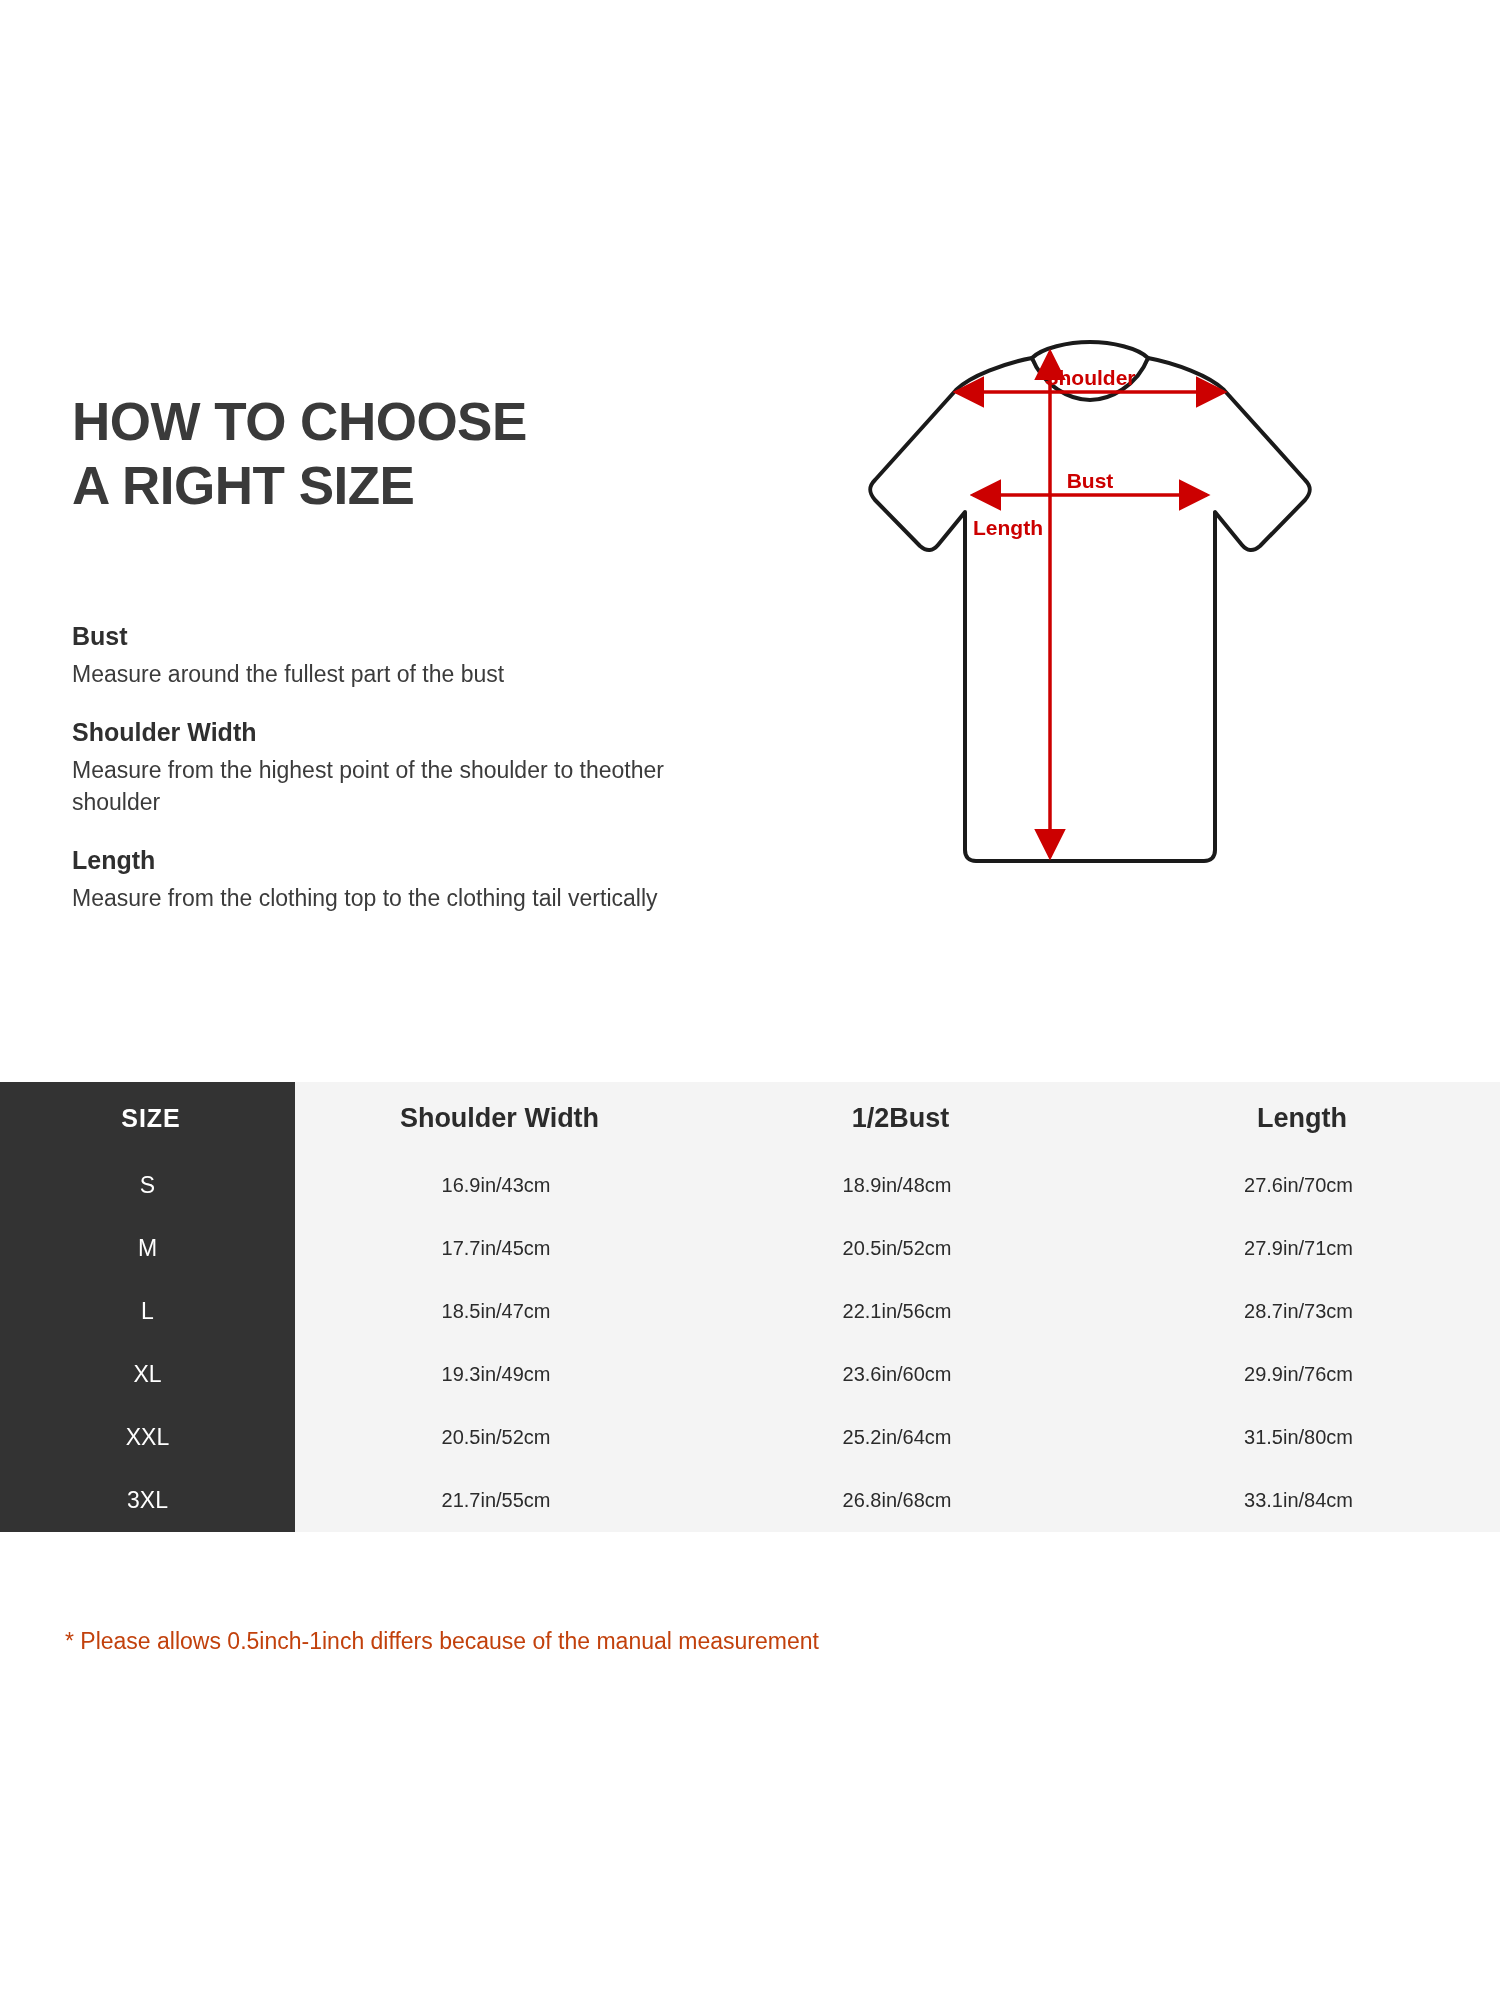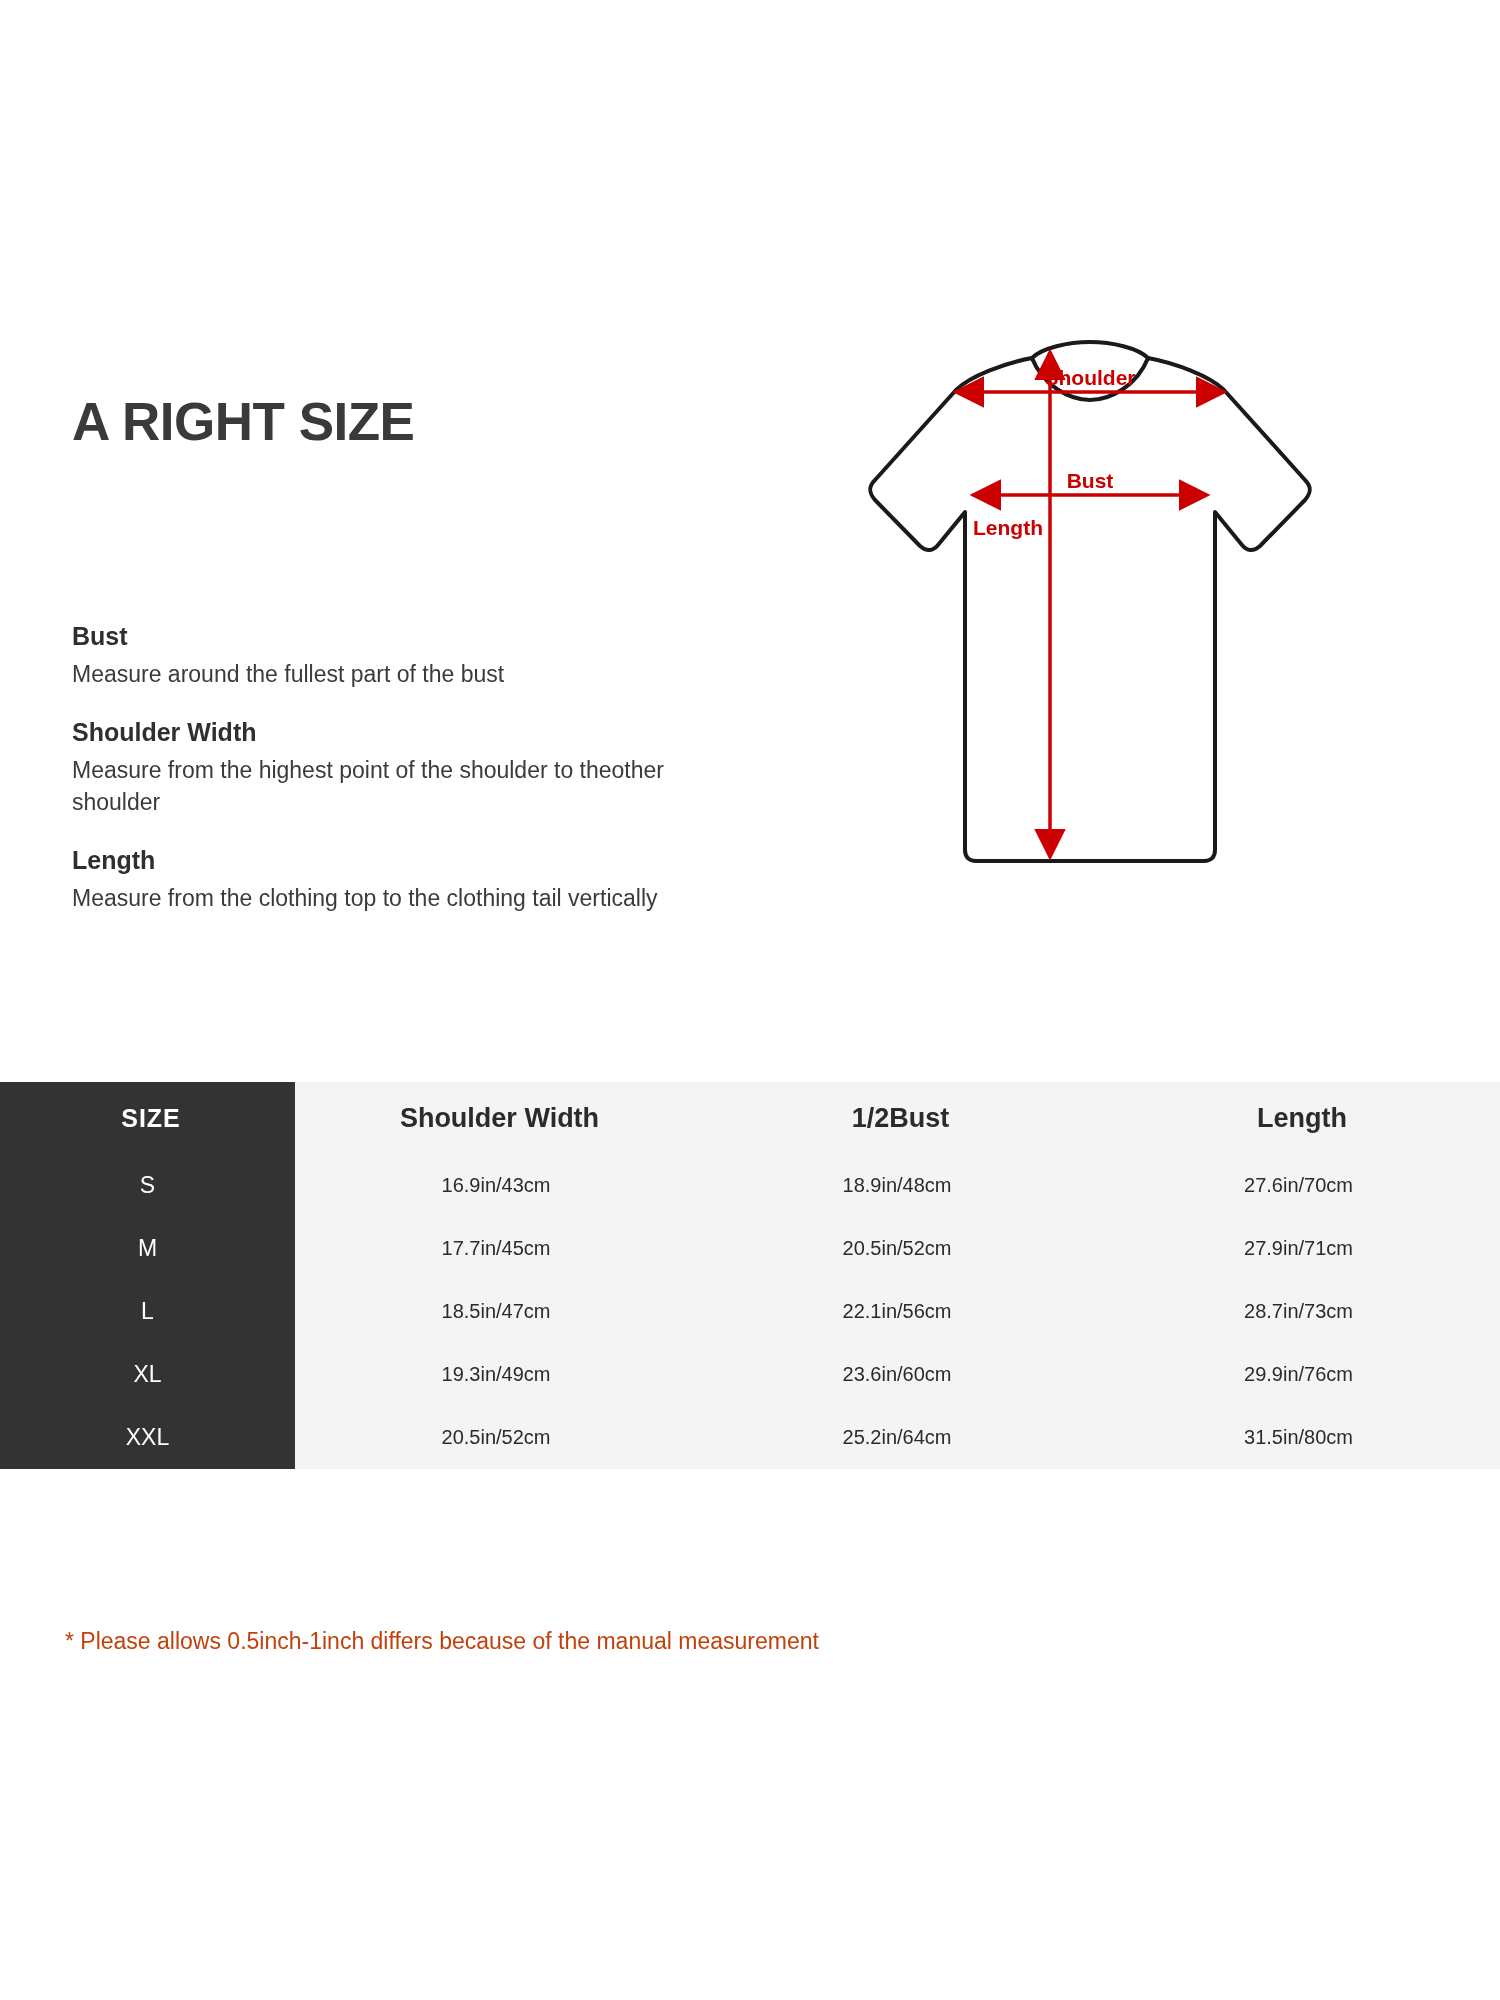--- a/index.html
+++ b/index.html
@@ -128,20 +128,21 @@
   }
 </style>
 </head>
 <body>
 
 <div class="page">
 
   <div class="top-section">
 
     <div class="headline">
+      <div>HOW TO CHOOSE</div>
       <div>A RIGHT SIZE</div>
     </div>
 
     <div class="defs">
       <div class="def-term">Bust</div>
       <div class="def-desc">Measure around the fullest part of the bust</div>
 
       <div class="def-term">Shoulder Width</div>
       <div class="def-desc">Measure from the highest point of the shoulder to theother shoulder</div>
 
@@ -244,18 +245,24 @@
         <td class="val-cell">19.3in/49cm</td>
         <td class="val-cell">23.6in/60cm</td>
         <td class="val-cell">29.9in/76cm</td>
       </tr>
       <tr>
         <td class="size-cell">XXL</td>
         <td class="val-cell">20.5in/52cm</td>
         <td class="val-cell">25.2in/64cm</td>
         <td class="val-cell">31.5in/80cm</td>
       </tr>
+      <tr>
+        <td class="size-cell">3XL</td>
+        <td class="val-cell">21.7in/55cm</td>
+        <td class="val-cell">26.8in/68cm</td>
+        <td class="val-cell">33.1in/84cm</td>
+      </tr>
     </tbody>
   </table>
 
   <div class="footnote">* Please allows 0.5inch-1inch differs because of the  manual measurement</div>
 
 </div>
 
 </body></html>

